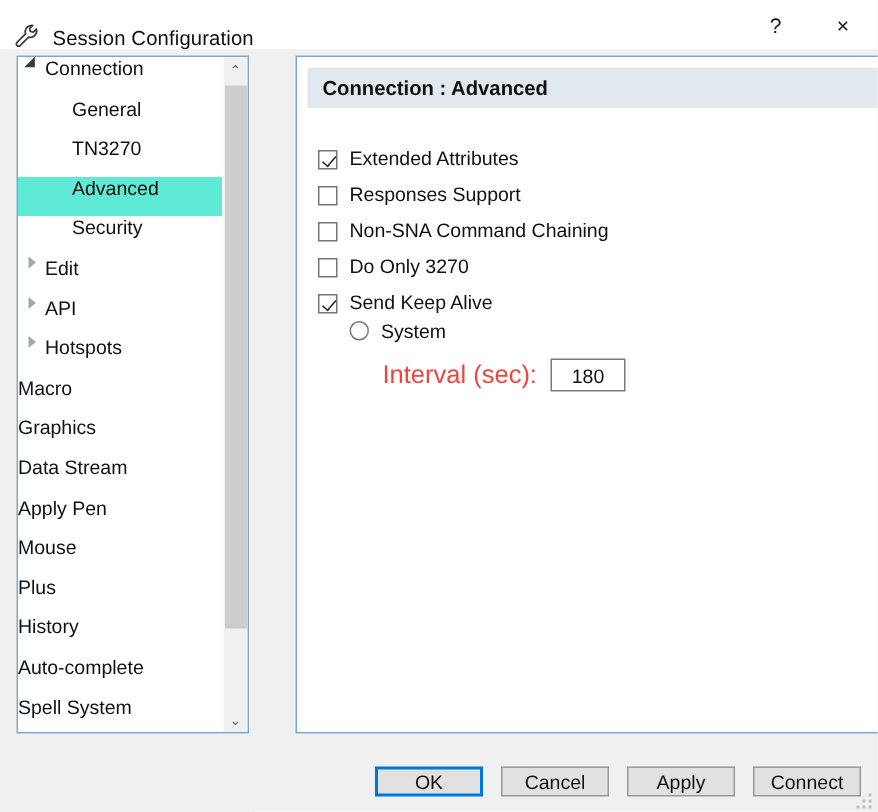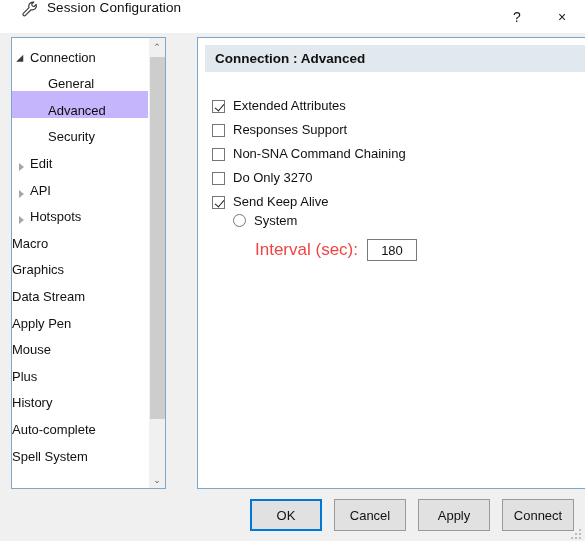--- a/index.html
+++ b/index.html
@@ -15,22 +15,22 @@
     color: #1a1a1a;
     overflow: hidden;
     position: relative;
   }
 
   
   #titlebar {
     height: 33px;
     background: #ffffff;
     display: flex;
-    align-items: flex-start;
-    padding-left: 21px;
+    align-items: flex-end;
+    padding-left: 9px;
     box-sizing: border-box;
   }
   #title-icon {
     width: 18px;
     height: 18px;
     flex: 0 0 18px;
     margin-right: 8px;
     display: block;
   }
   #title-text {
@@ -77,42 +77,42 @@
   #tree-list {
     position: absolute;
     left: 0;
     top: 0;
     width: 137px;
     height: 100%;
   }
   .tree-item {
     height: 26.6px;
     display: flex;
-    align-items: flex-end;
+    align-items: flex-start;
     cursor: default;
     user-select: none;
     white-space: nowrap;
   }
   .tree-item .twisty {
     width: 18px;
     flex: 0 0 18px;
     display: flex;
     align-items: center;
     justify-content: center;
   }
   .tree-item.lvl0 .label { margin-left: 0; }
   .tree-item.lvl1 { padding-left: 36px; }
   .tree-item.lvl0.notwisty { padding-left: 0; }
   .tree-item .label {
     font-size: 13px;
     color: #111111;
     padding-right: 10px;
   }
   .tree-item.selected {
-    background: #c4b5fd;
+    background: #5eead4;
   }
   .tree-item.selected .label { color: #0b0b0b; }
   .tri-open {
     width: 0; height: 0;
     border-left: 5px solid #3a3a3a;
     border-top: 5px solid transparent;
     border-bottom: 5px solid transparent;
     transform: rotate(45deg);
   }
   .tri-closed {
@@ -281,21 +281,21 @@
   
   #button-bar {
     position: absolute;
     right: 11px;
     bottom: 10px;
     display: flex;
     gap: 12px;
   }
   .dlg-btn {
     width: 72px;
-    height: 32px;
+    height: 20px;
     background: #e1e1e1;
     border: 1px solid #9a9a9a;
     box-sizing: border-box;
     font-family: "Liberation Sans", sans-serif;
     font-size: 13px;
     color: #111111;
     cursor: default;
     display: flex;
     align-items: center;
     justify-content: center;
@@ -339,20 +339,23 @@
     <div id="tree-list">
         <div class="tree-item lvl0">
           <span class="twisty">
             <span class="tri-open"></span>
           </span>
           <span class="label">Connection</span>
         </div>
         <div class="tree-item lvl1">
           <span class="label">General</span>
         </div>
+        <div class="tree-item lvl1">
+          <span class="label">TN3270</span>
+        </div>
         <div class="tree-item lvl1 selected">
           <span class="label">Advanced</span>
         </div>
         <div class="tree-item lvl1">
           <span class="label">Security</span>
         </div>
         <div class="tree-item lvl0">
           <span class="twisty">
             <span class="tri-closed"></span>
           </span>

